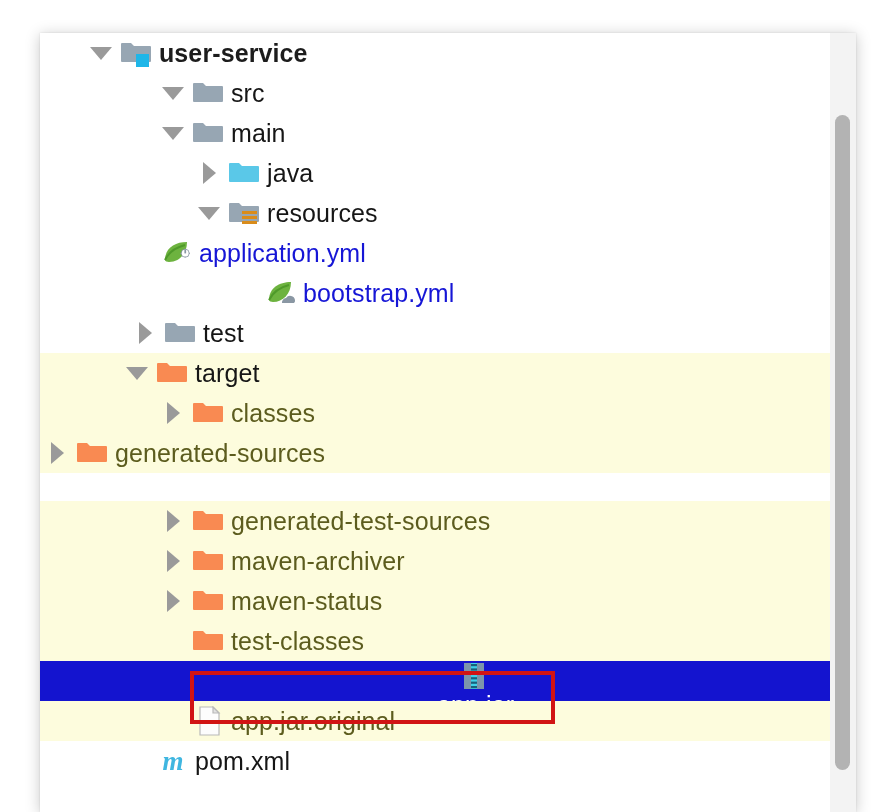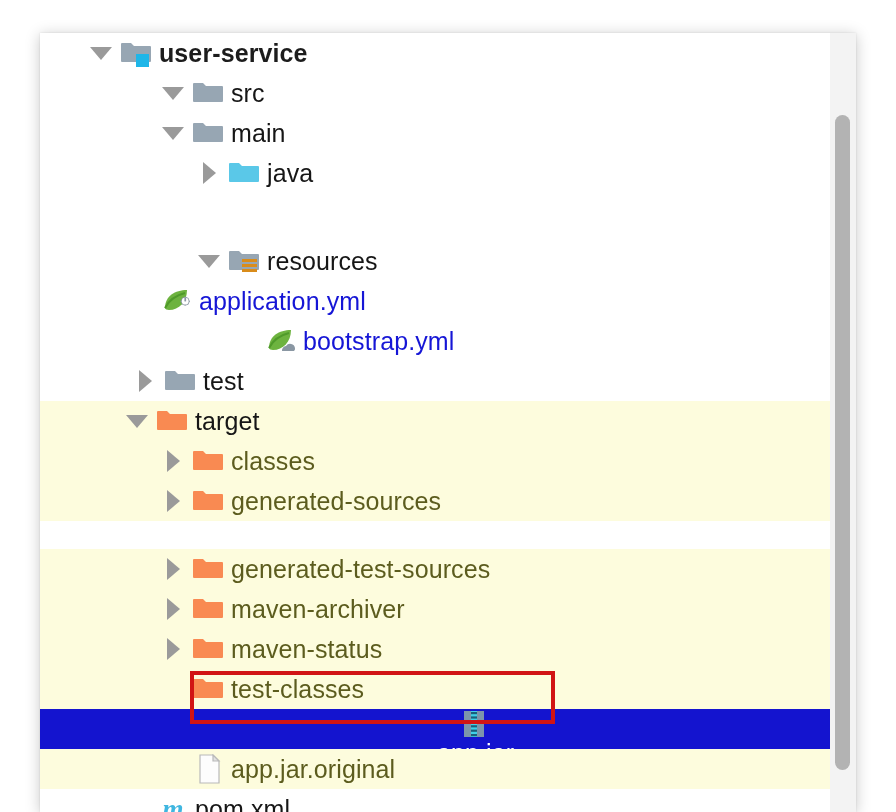--- a/index.html
+++ b/index.html
@@ -164,21 +164,21 @@
           <div class="arrow-slot">
             <span class="tri-right"></span>
           </div>
           <div class="icon-slot">
             <svg width="32" height="30" viewBox="0 0 32 30">
               <path d="M1 5 h9 l3 3 h16 a1 1 0 0 1 1 1 v14 a1 1 0 0 1 -1 1 h-28 a1 1 0 0 1 -1 -1 v-17 a1 1 0 0 1 1 -1 z" fill="#5ac8e8"></path>
             </svg>
           </div>
           <span class="label dark">java</span>
         </div>
-        <div class="row" style="padding-left: 152px; margin-top: 48px;">
+        <div class="row" style="padding-left: 152px;">
           <div class="arrow-slot">
             <span class="tri-down"></span>
           </div>
           <div class="icon-slot">
             <svg width="32" height="30" viewBox="0 0 32 30">
               <path d="M1 5 h9 l3 3 h16 a1 1 0 0 1 1 1 v14 a1 1 0 0 1 -1 1 h-28 a1 1 0 0 1 -1 -1 v-17 a1 1 0 0 1 1 -1 z" fill="#97a6b3"></path>
               <rect x="13" y="13" width="15" height="3" fill="#d98c1b"></rect>
               <rect x="13" y="18" width="15" height="3" fill="#d98c1b"></rect>
               <rect x="13" y="23" width="15" height="3" fill="#d98c1b"></rect>
             </svg>
@@ -235,21 +235,21 @@
           <div class="arrow-slot">
             <span class="tri-right"></span>
           </div>
           <div class="icon-slot">
             <svg width="32" height="30" viewBox="0 0 32 30">
               <path d="M1 5 h9 l3 3 h16 a1 1 0 0 1 1 1 v14 a1 1 0 0 1 -1 1 h-28 a1 1 0 0 1 -1 -1 v-17 a1 1 0 0 1 1 -1 z" fill="#f98a52"></path>
             </svg>
           </div>
           <span class="label olive">classes</span>
         </div>
-        <div class="row band" style="padding-left: 116px;">
+        <div class="row band" style="">
           <div class="arrow-slot">
             <span class="tri-right"></span>
           </div>
           <div class="icon-slot">
             <svg width="32" height="30" viewBox="0 0 32 30">
               <path d="M1 5 h9 l3 3 h16 a1 1 0 0 1 1 1 v14 a1 1 0 0 1 -1 1 h-28 a1 1 0 0 1 -1 -1 v-17 a1 1 0 0 1 1 -1 z" fill="#f98a52"></path>
             </svg>
           </div>
           <span class="label olive">generated-sources</span>
         </div>

